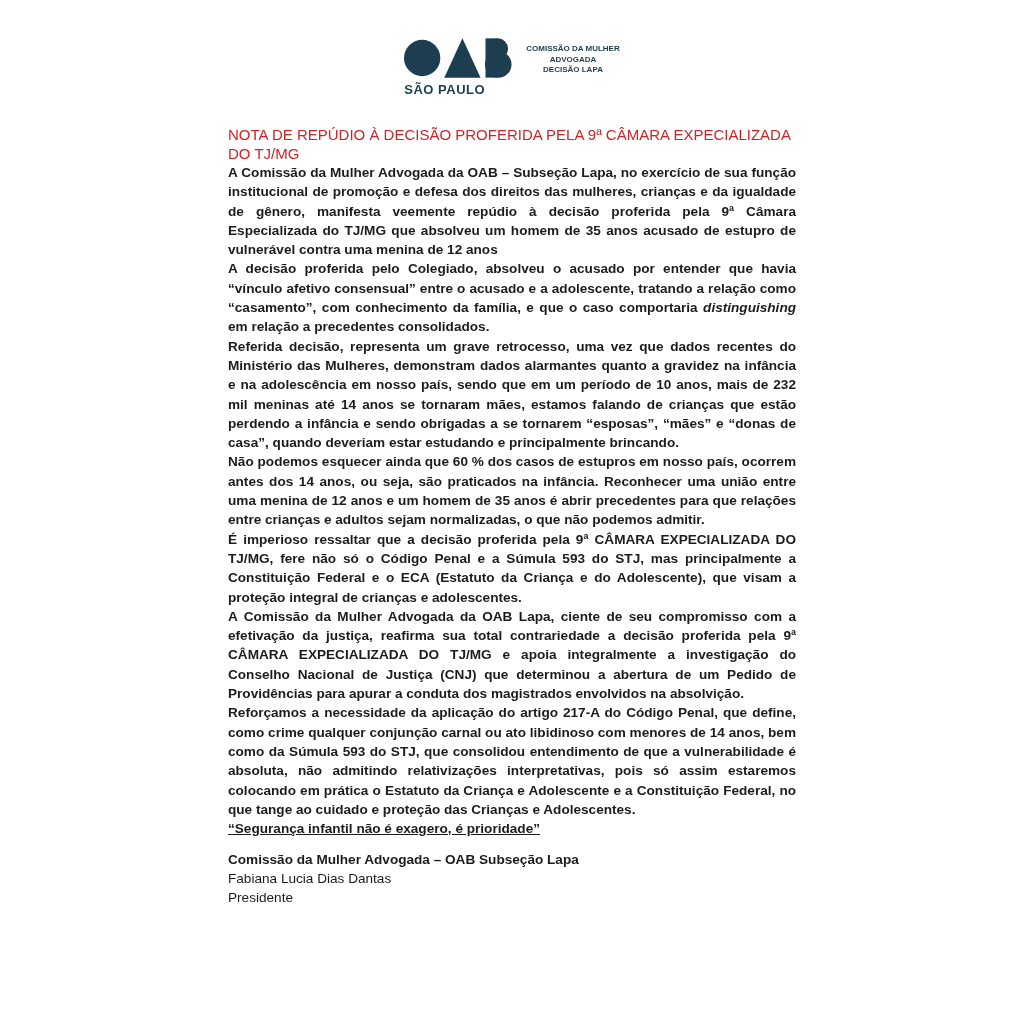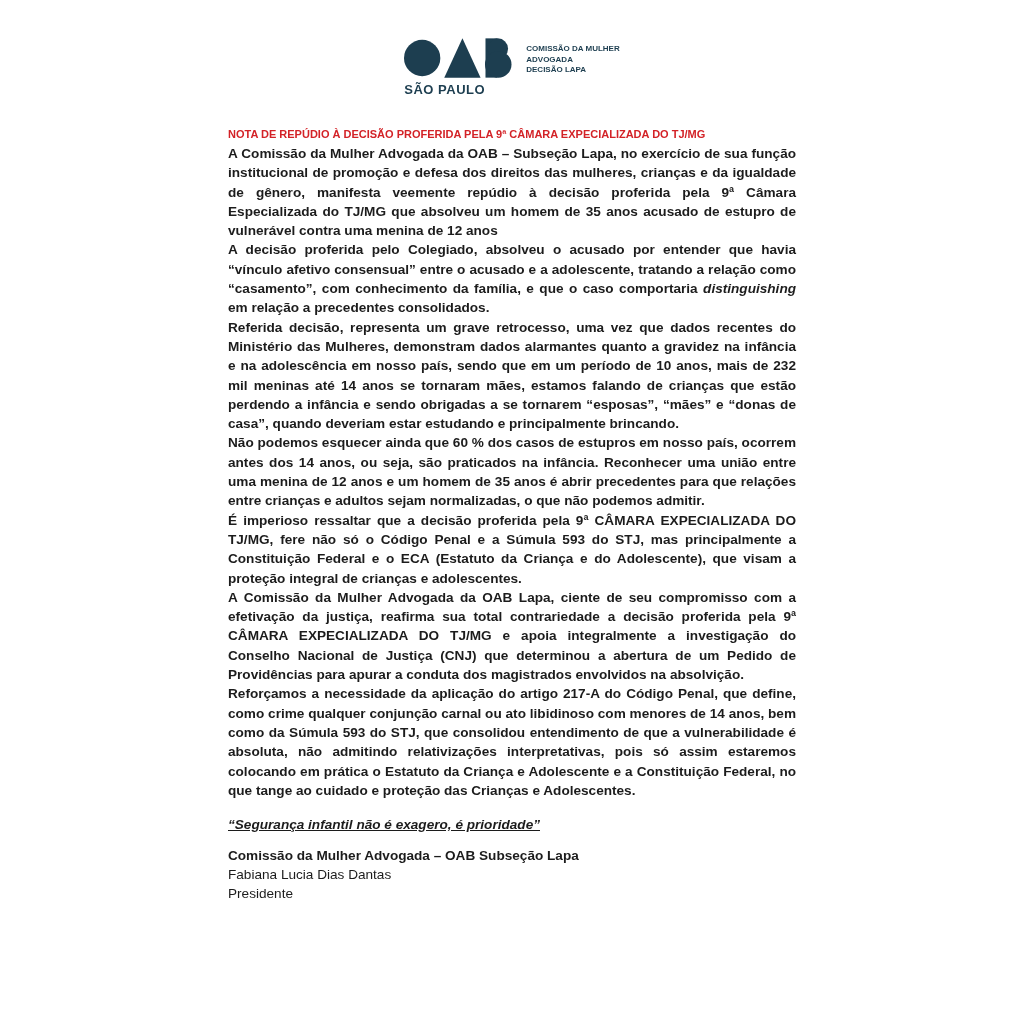--- a/index.html
+++ b/index.html
@@ -25,40 +25,40 @@
   .lh-row{display:flex;align-items:flex-start;}
   .lh-marks{color:var(--brand);display:flex;flex-direction:column;}
   .lh-marks svg{display:block;width:108px;height:40px;}
   .lh-sub{
     font-size:13px;font-weight:bold;letter-spacing:0.5px;
     color:var(--brand);margin-top:4px;white-space:nowrap;
   }
   .lh-side{
     margin-left:14px;margin-top:6px;
     font-size:8px;font-weight:bold;line-height:10.5px;
-    color:var(--brand);white-space:nowrap;
+    color:var(--brand);text-align:center;white-space:nowrap;
   }
   
   .doc{
     width:568px;margin:0 auto;
   }
   .doc-title{
     margin-top:28px;
-    font-size:11px;font-weight:bold;color:var(--accent);
+    font-size:15px;font-weight:normal;color:var(--accent);
     line-height:19px;
   }
   .doc p{
     font-size:13.6px;line-height:19.3px;
     text-align:justify;
     font-weight:bold;
   }
   .doc p .it{font-style:italic;}
   .closing-quote{
-    margin-top:15px;display:inline-block;
-    font-size:13.6px;font-weight:bold;font-style:italic;
+    margin-top:0;display:inline-block;
+    font-size:13.6px;font-weight:bold;
     text-decoration:underline;line-height:19.3px;
   }
   .date-line{
     margin-top:14px;
     font-size:13.6px;line-height:19.3px;
   }
   .signature{margin-top:13px;font-size:13.6px;line-height:18.7px;}
   .signature .org{font-weight:bold;}
 </style>
 </head>

